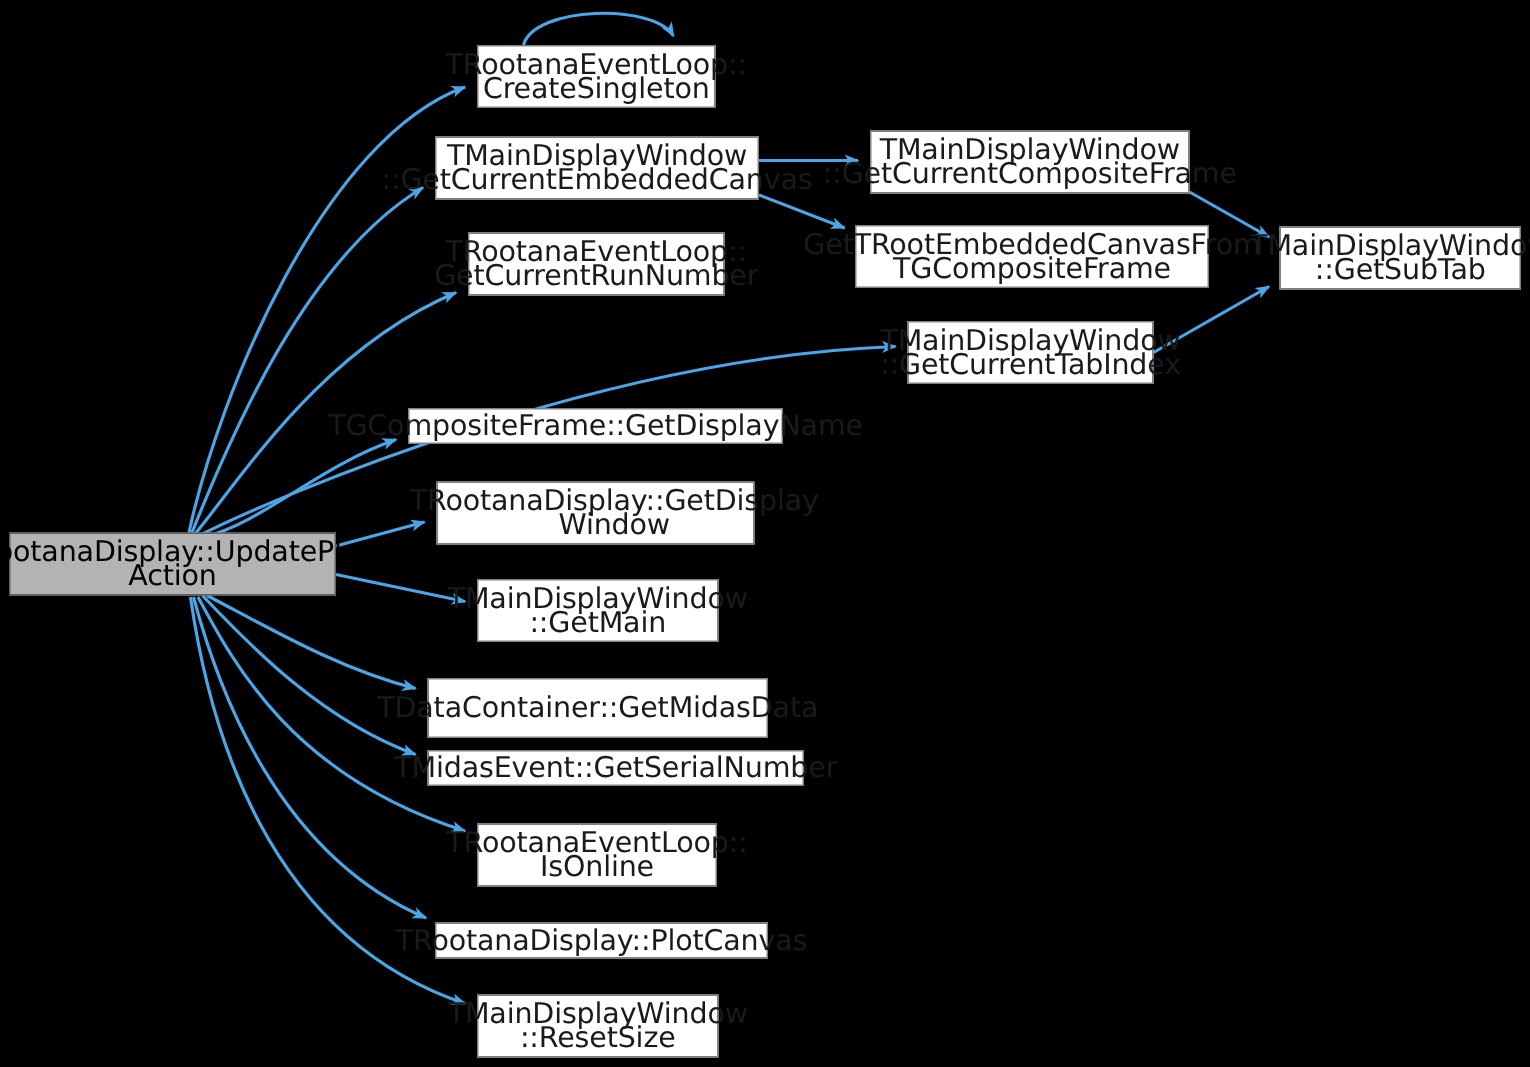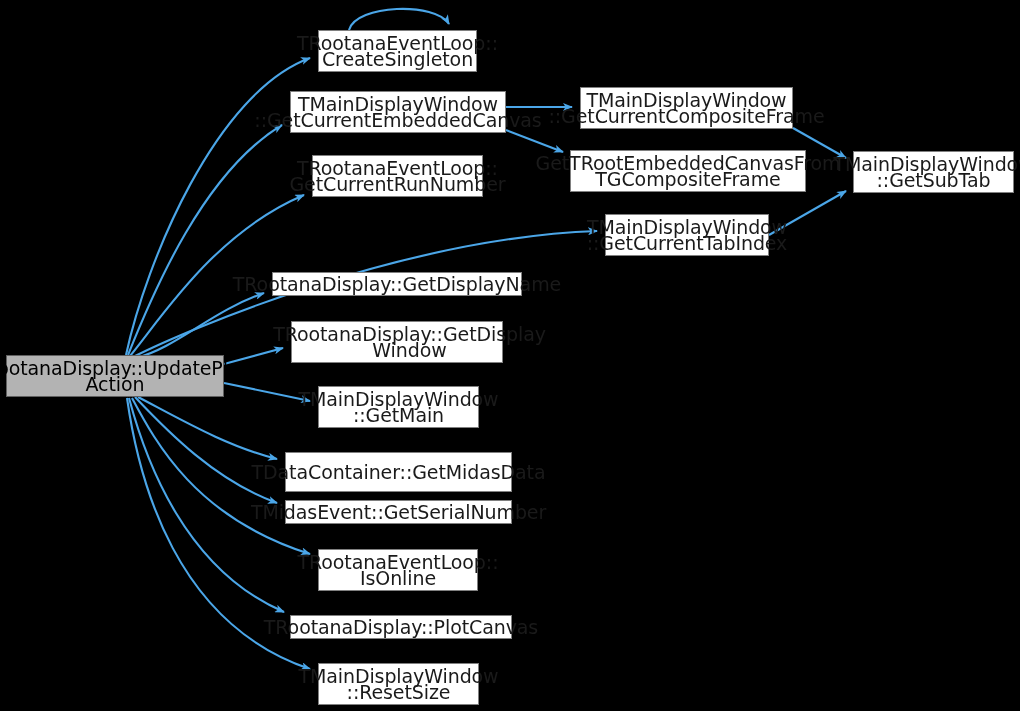--- a/index.html
+++ b/index.html
@@ -92,31 +92,31 @@
 
   <div class="node" style="left:570px;top:150px;width:236px;height:42px;">GetTRootEmbeddedCanvasFrom
 TGCompositeFrame</div>
 
   <div class="node" style="left:605px;top:214px;width:164px;height:42px;">TMainDisplayWindow
 ::GetCurrentTabIndex</div>
 
   <div class="node" style="left:853px;top:151px;width:161px;height:42px;">TMainDisplayWindow
 ::GetSubTab</div>
 
-  <div class="node" style="left:272px;top:272px;width:250px;height:24px;">TRootanaDisplay::GetDisplayName</div>
+  <div class="node" style="left:272px;top:272px;width:250px;height:24px;">TGCompositeFrame::GetDisplayName</div>
 
   <div class="node" style="left:291px;top:321px;width:212px;height:42px;padding-left:25px;">TRootanaDisplay::GetDisplay
 Window</div>
 
   <div class="node" style="left:318px;top:386px;width:161px;height:42px;">TMainDisplayWindow
 ::GetMain</div>
 
   <div class="node" style="left:285px;top:452px;width:227px;height:40px;">TDataContainer::GetMidasData</div>
 
-  <div class="node" style="left:285px;top:500px;width:227px;height:24px;">TMidasEvent::GetSerialNumber</div>
+  <div class="node" style="left:285px;top:500px;width:251px;height:24px;">TMidasEvent::GetSerialNumber</div>
 
   <div class="node" style="left:318px;top:549px;width:160px;height:42px;">TRootanaEventLoop::
 IsOnline</div>
 
   <div class="node" style="left:290px;top:615px;width:222px;height:24px;">TRootanaDisplay::PlotCanvas</div>
 
   <div class="node" style="left:318px;top:663px;width:161px;height:42px;">TMainDisplayWindow
 ::ResetSize</div>
 </div>
 

